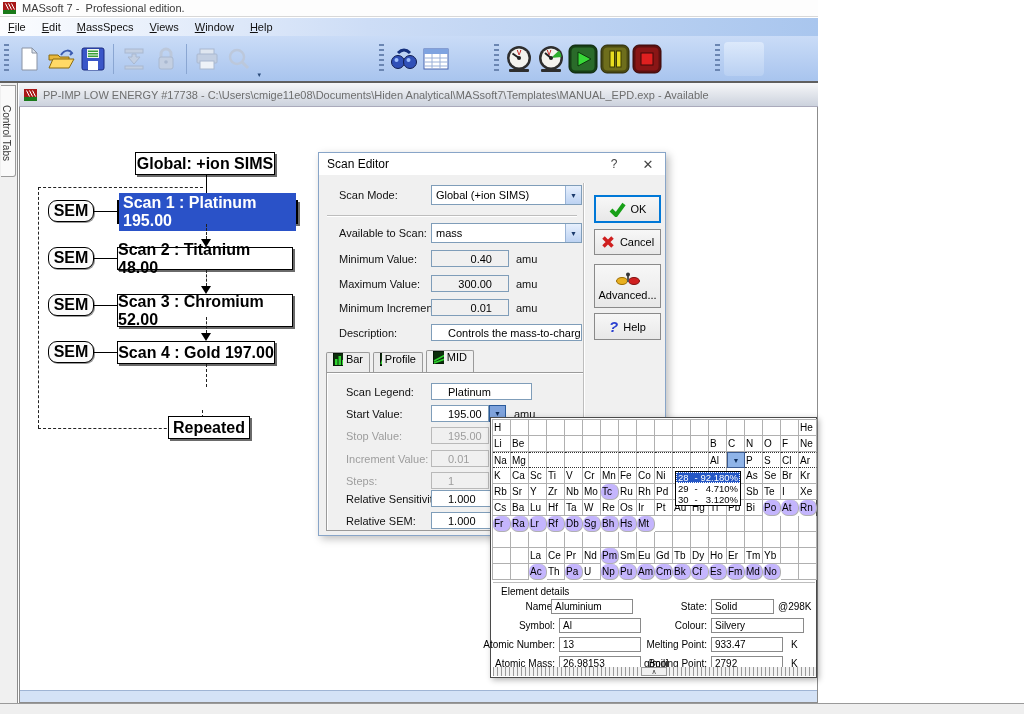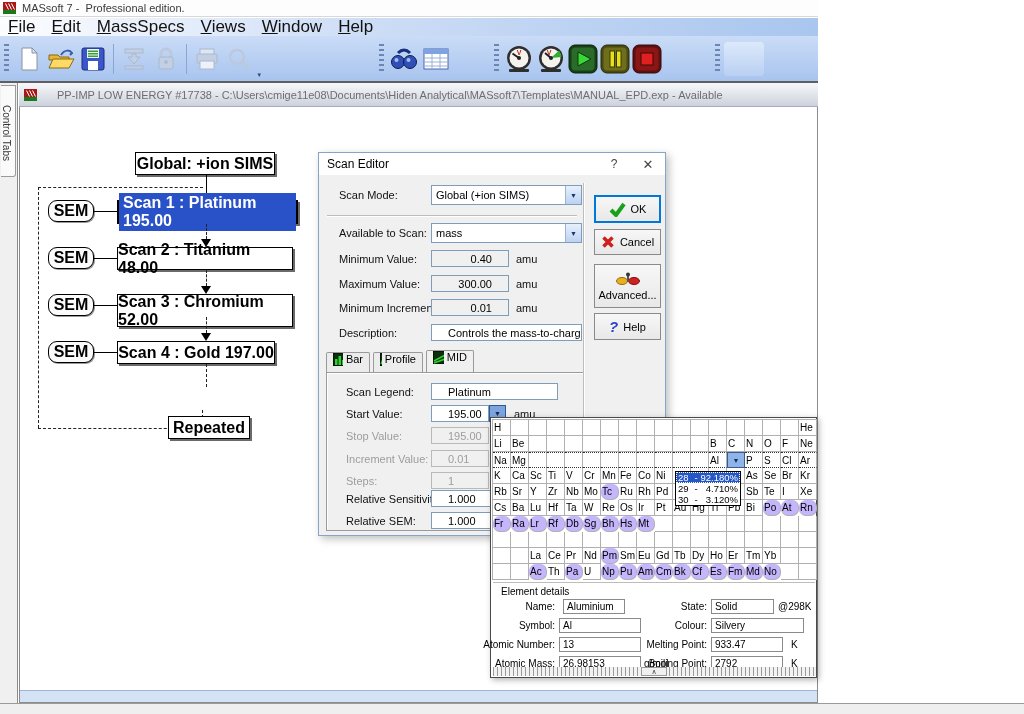--- a/index.html
+++ b/index.html
@@ -9,21 +9,21 @@
 
   
   .titlebar { position:absolute; left:0; top:0; width:818px; height:17px;
     background:#fdfdfd; border-bottom:1px solid #d8d8d8; display:flex; align-items:center; }
   .app-icon { margin-left:3px; display:flex; }
   .app-title { margin-left:6px; font-size:11px; color:#3a3a3a; white-space:pre; }
 
   .menubar { position:absolute; left:0; top:18px; width:818px; height:18px;
     background:linear-gradient(to right,#fcfdff 0%,#cdddf6 45%,#a9c6ee 100%);
     display:flex; align-items:center; }
-  .mi { display:inline-block; font-size:17px; color:#111; padding:2px 8px; cursor:default; }
+  .mi { display:inline-block; font-size:11px; color:#111; padding:2px 8px; cursor:default; }
   .mi::first-letter { text-decoration:underline; }
 
   .toolbar { position:absolute; left:0; top:36px; width:818px; height:45px;
     background:linear-gradient(#cadcf7,#a8c4ee); display:flex; align-items:center; }
   .tgroup { display:flex; align-items:center; height:40px; margin-right:6px; padding:0 4px; position:relative; }
   .grip { width:5px; height:30px; margin-right:4px;
     background:repeating-linear-gradient(#6b86b2 0 2px, transparent 2px 5px); }
   .tbtn { width:32px; height:32px; display:flex; align-items:center; justify-content:center; }
   .tsep { width:1px; height:30px; background:#8aa6d2; margin:0 4px; }
   .overflow-arrow { position:absolute; right:-2px; bottom:0; font-size:7px; color:#2a4a7a; }
@@ -34,21 +34,21 @@
   .doc-top-border { position:absolute; left:0; top:81px; width:818px; height:2px; background:#5f5f5f; }
   .side-strip { position:absolute; left:0; top:83px; width:18px; height:620px; background:#f0f0f0;
     border-right:1px solid #8c8c8c; }
   .control-tab { position:absolute; left:1px; top:2px; width:15px; height:92px;
     background:#fafafa; border:1px solid #9a9a9a; border-left:none; border-radius:0 0 3px 0;
     writing-mode:vertical-lr; font-size:10px; color:#333; text-align:center; padding-top:4px; }
   .doc-window { position:absolute; left:19px; top:83px; width:799px; height:620px;
     background:#fff; border:1px solid #8c8c8c; border-top:none; }
   .doc-titlebar { position:absolute; left:19px; top:83px; width:799px; height:24px;
     background:linear-gradient(#f6f7f9,#ccd2dd); border-bottom:1px solid #aab; display:flex; align-items:center; }
-  .doc-title { margin-left:20px; font-size:11px; color:#6e6e6e; white-space:nowrap; overflow:hidden; }
+  .doc-title { margin-left:6px; font-size:11px; color:#6e6e6e; white-space:nowrap; overflow:hidden; }
   .hscroll { position:absolute; left:20px; top:690px; width:797px; height:12px;
     background:#d4e2f6; border-top:1px solid #9fb4d4; }
   .bottom-strip { position:absolute; left:0; top:703px; width:1024px; height:11px;
     background:#efefef; border-top:1px solid #9a9a9a; }
 
   
   .nbox { position:absolute; background:#fff; border:1px solid #000;
     box-shadow:2px 2px 0 #6a6a6a; display:flex; align-items:center; justify-content:center;
     font-weight:bold; font-size:16px; color:#000; }
   .sem { border-radius:9px; background:#fbfbfb; box-shadow:1px 1px 0 #999; }
@@ -415,21 +415,21 @@
     <div class="tab active" style="left:107px; width:48px;">
       <svg width="13" height="13">
           <rect width="13" height="13" fill="#0c2e0c" stroke="#000"></rect>
           <path d="M1 10 L12 4 M1 12 L12 8" stroke="#2fd32f" stroke-width="1.5"></path>
         </svg>
       <span>MID</span>
     </div>
     <div class="tabpanel"></div>
 
     <span class="dlabel" style="left:27px; top:233px;">Scan Legend:</span>
-    <div class="tb" style="left:112px; top:230px; width:127px;">Platinum</div>
+    <div class="tb" style="left:112px; top:230px; width:101px;">Platinum</div>
 
     <span class="dlabel" style="left:27px; top:255px;">Start Value:</span>
     <div class="tb" style="left:112px; top:252px; width:58px;">195.00</div>
     <span class="sdd-btn" style="left:170px; top:252px;"></span>
     <span class="dlabel" style="left:195px; top:255px;">amu</span>
 
     <span class="dlabel dis" style="left:27px; top:277px;">Stop Value:</span>
     <div class="tb dis" style="left:112px; top:274px; width:58px;">195.00</div>
 
     <span class="dlabel dis" style="left:27px; top:300px;">Increment Value:</span>
@@ -670,21 +670,21 @@
         <div class="iso-item">
           <span>30</span>
           <span>-</span>
           <span>3.120%</span>
         </div>
       </div>
     <div class="etch-h pt-divider"></div>
     <div class="ed-title">Element details</div>
 
     <span class="ed-label" style="left:4px; top:183px; width:60px;">Name:</span>
-    <div class="ed-box" style="left:72px; top:181px; width:62px;">Aluminium</div>
+    <div class="ed-box" style="left:60px; top:181px; width:82px;">Aluminium</div>
     <span class="ed-label" style="left:4px; top:202px; width:60px;">Symbol:</span>
     <div class="ed-box" style="left:68px; top:200px; width:82px;">Al</div>
     <span class="ed-label" style="left:-14px; top:221px; width:78px;">Atomic Number:</span>
     <div class="ed-box" style="left:68px; top:219px; width:82px;">13</div>
     <span class="ed-label" style="left:-14px; top:240px; width:78px;">Atomic Mass:</span>
     <div class="ed-box" style="left:68px; top:238px; width:82px;">26.98153</div>
     <span class="ed-suffix" style="left:153px; top:240px;">g/mol</span>
 
     <span class="ed-label" style="left:140px; top:183px; width:76px;">State:</span>
     <div class="ed-box" style="left:220px; top:181px; width:63px;">Solid</div>

